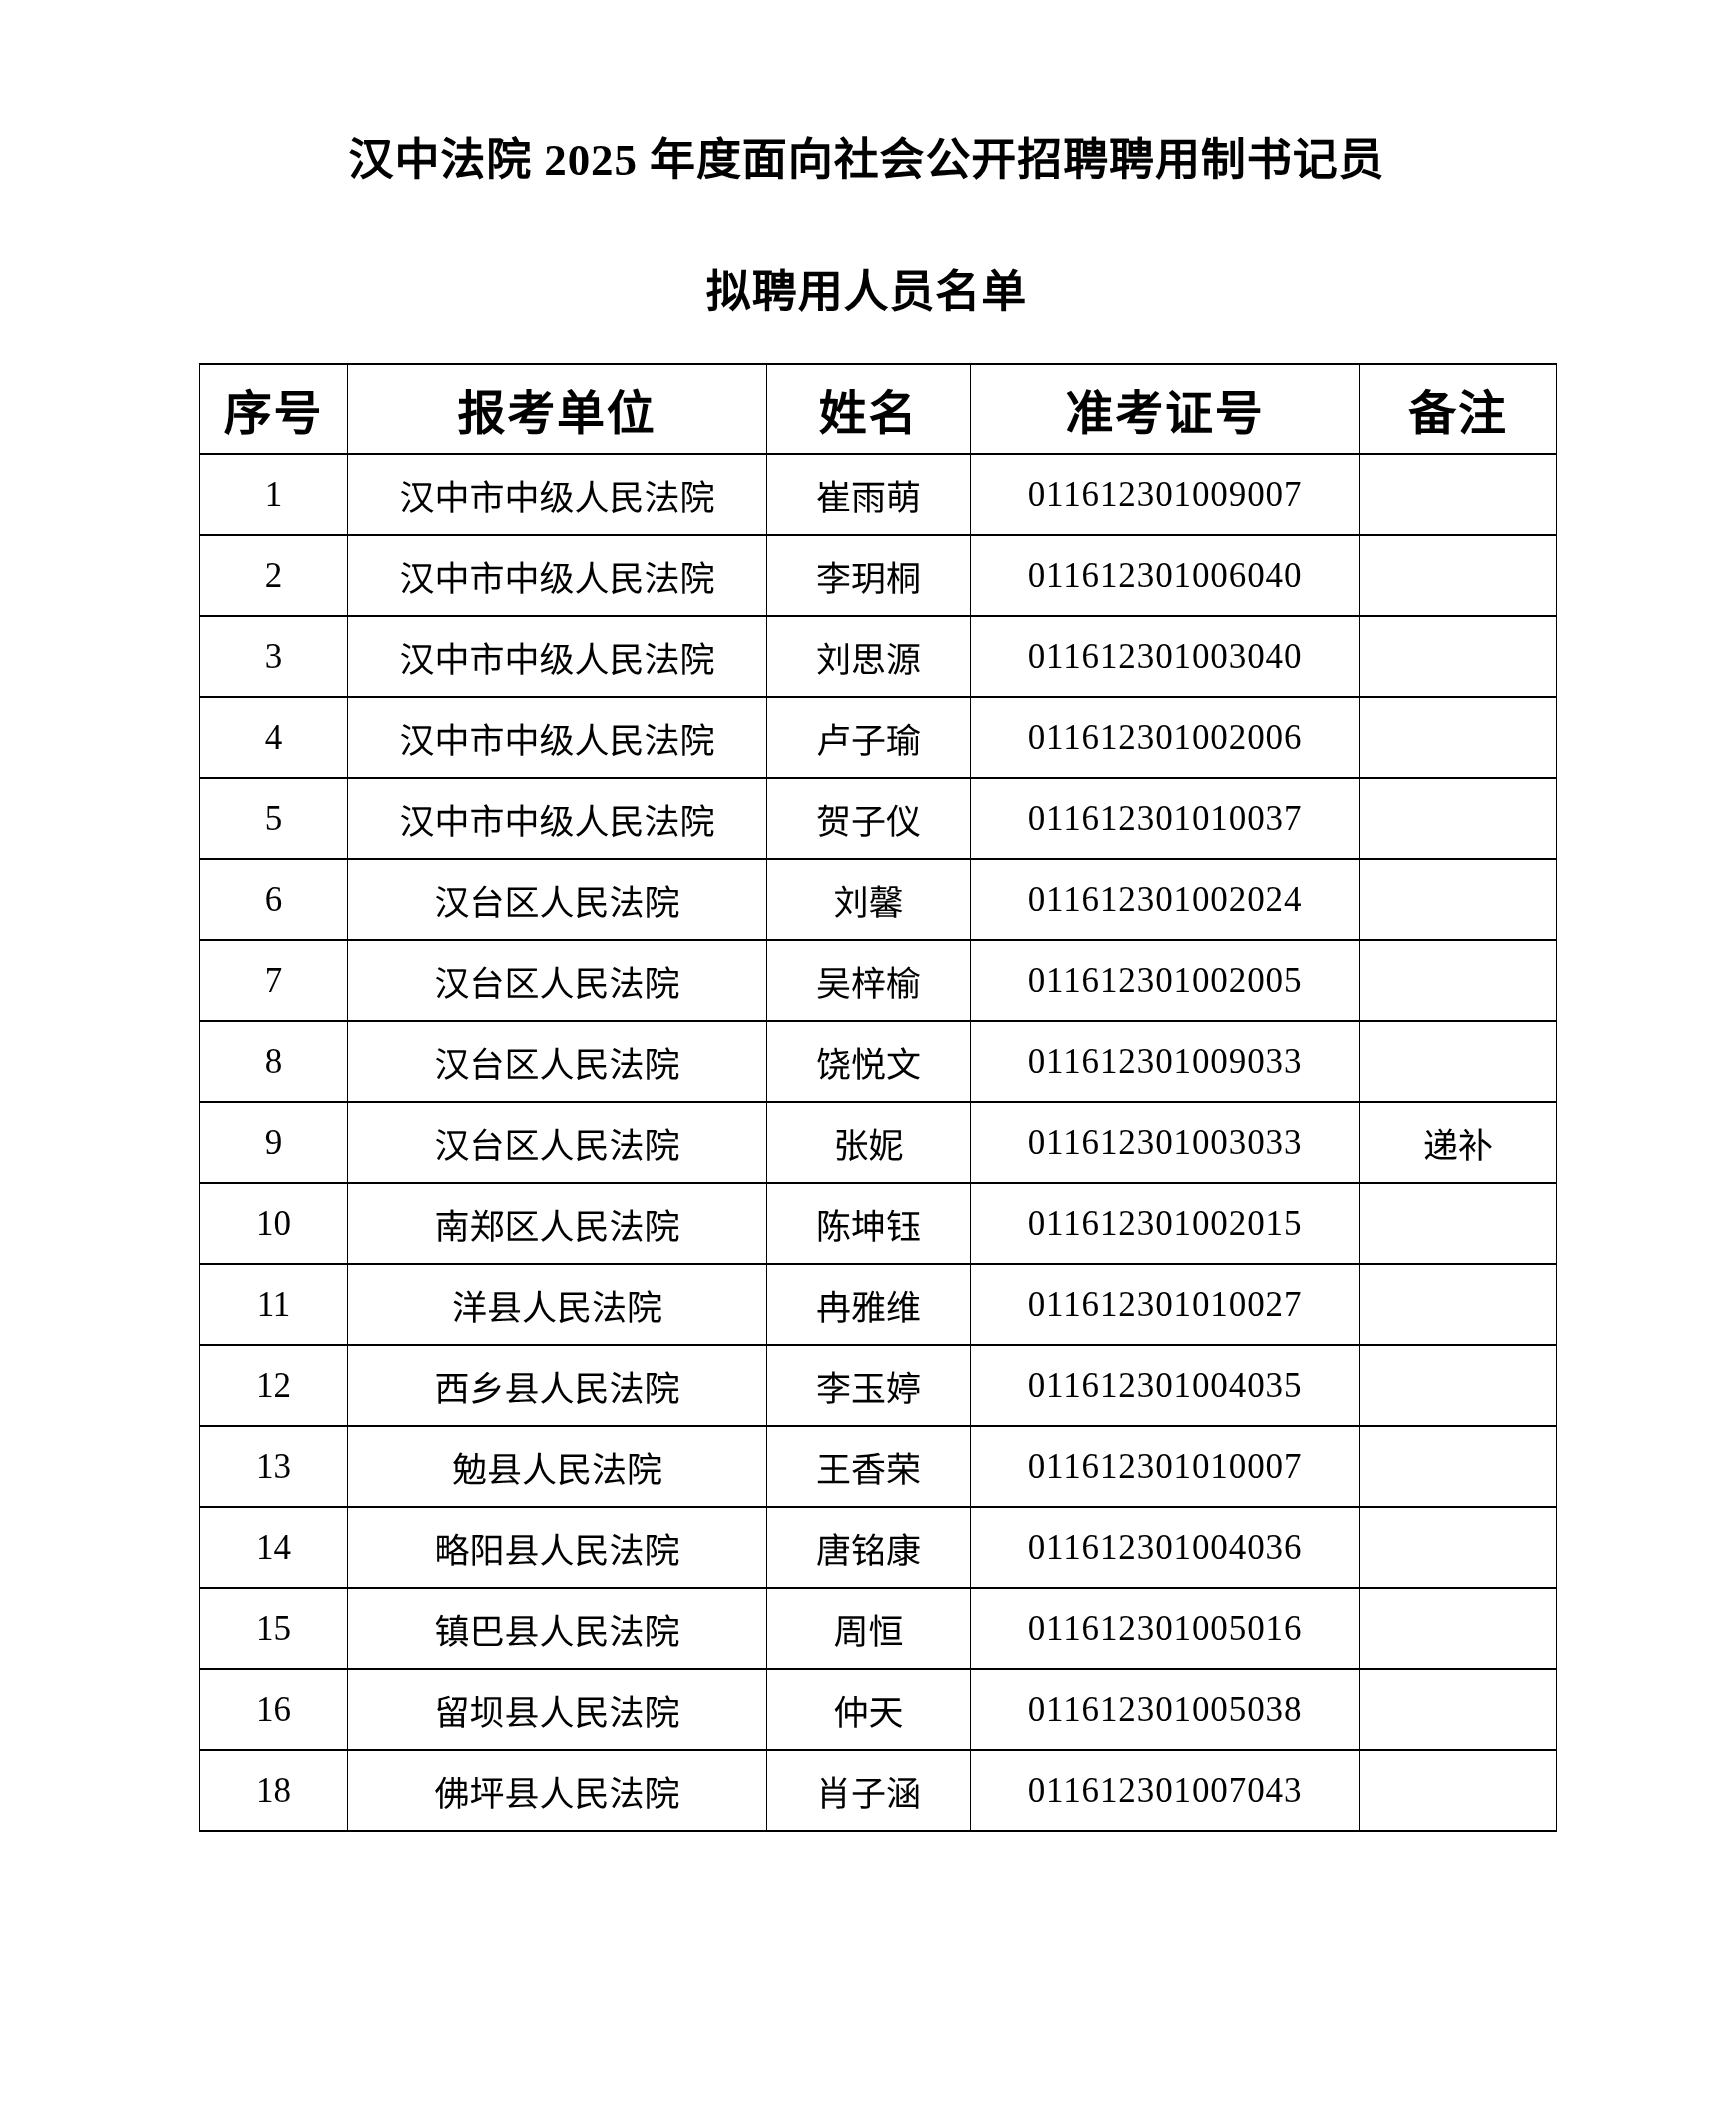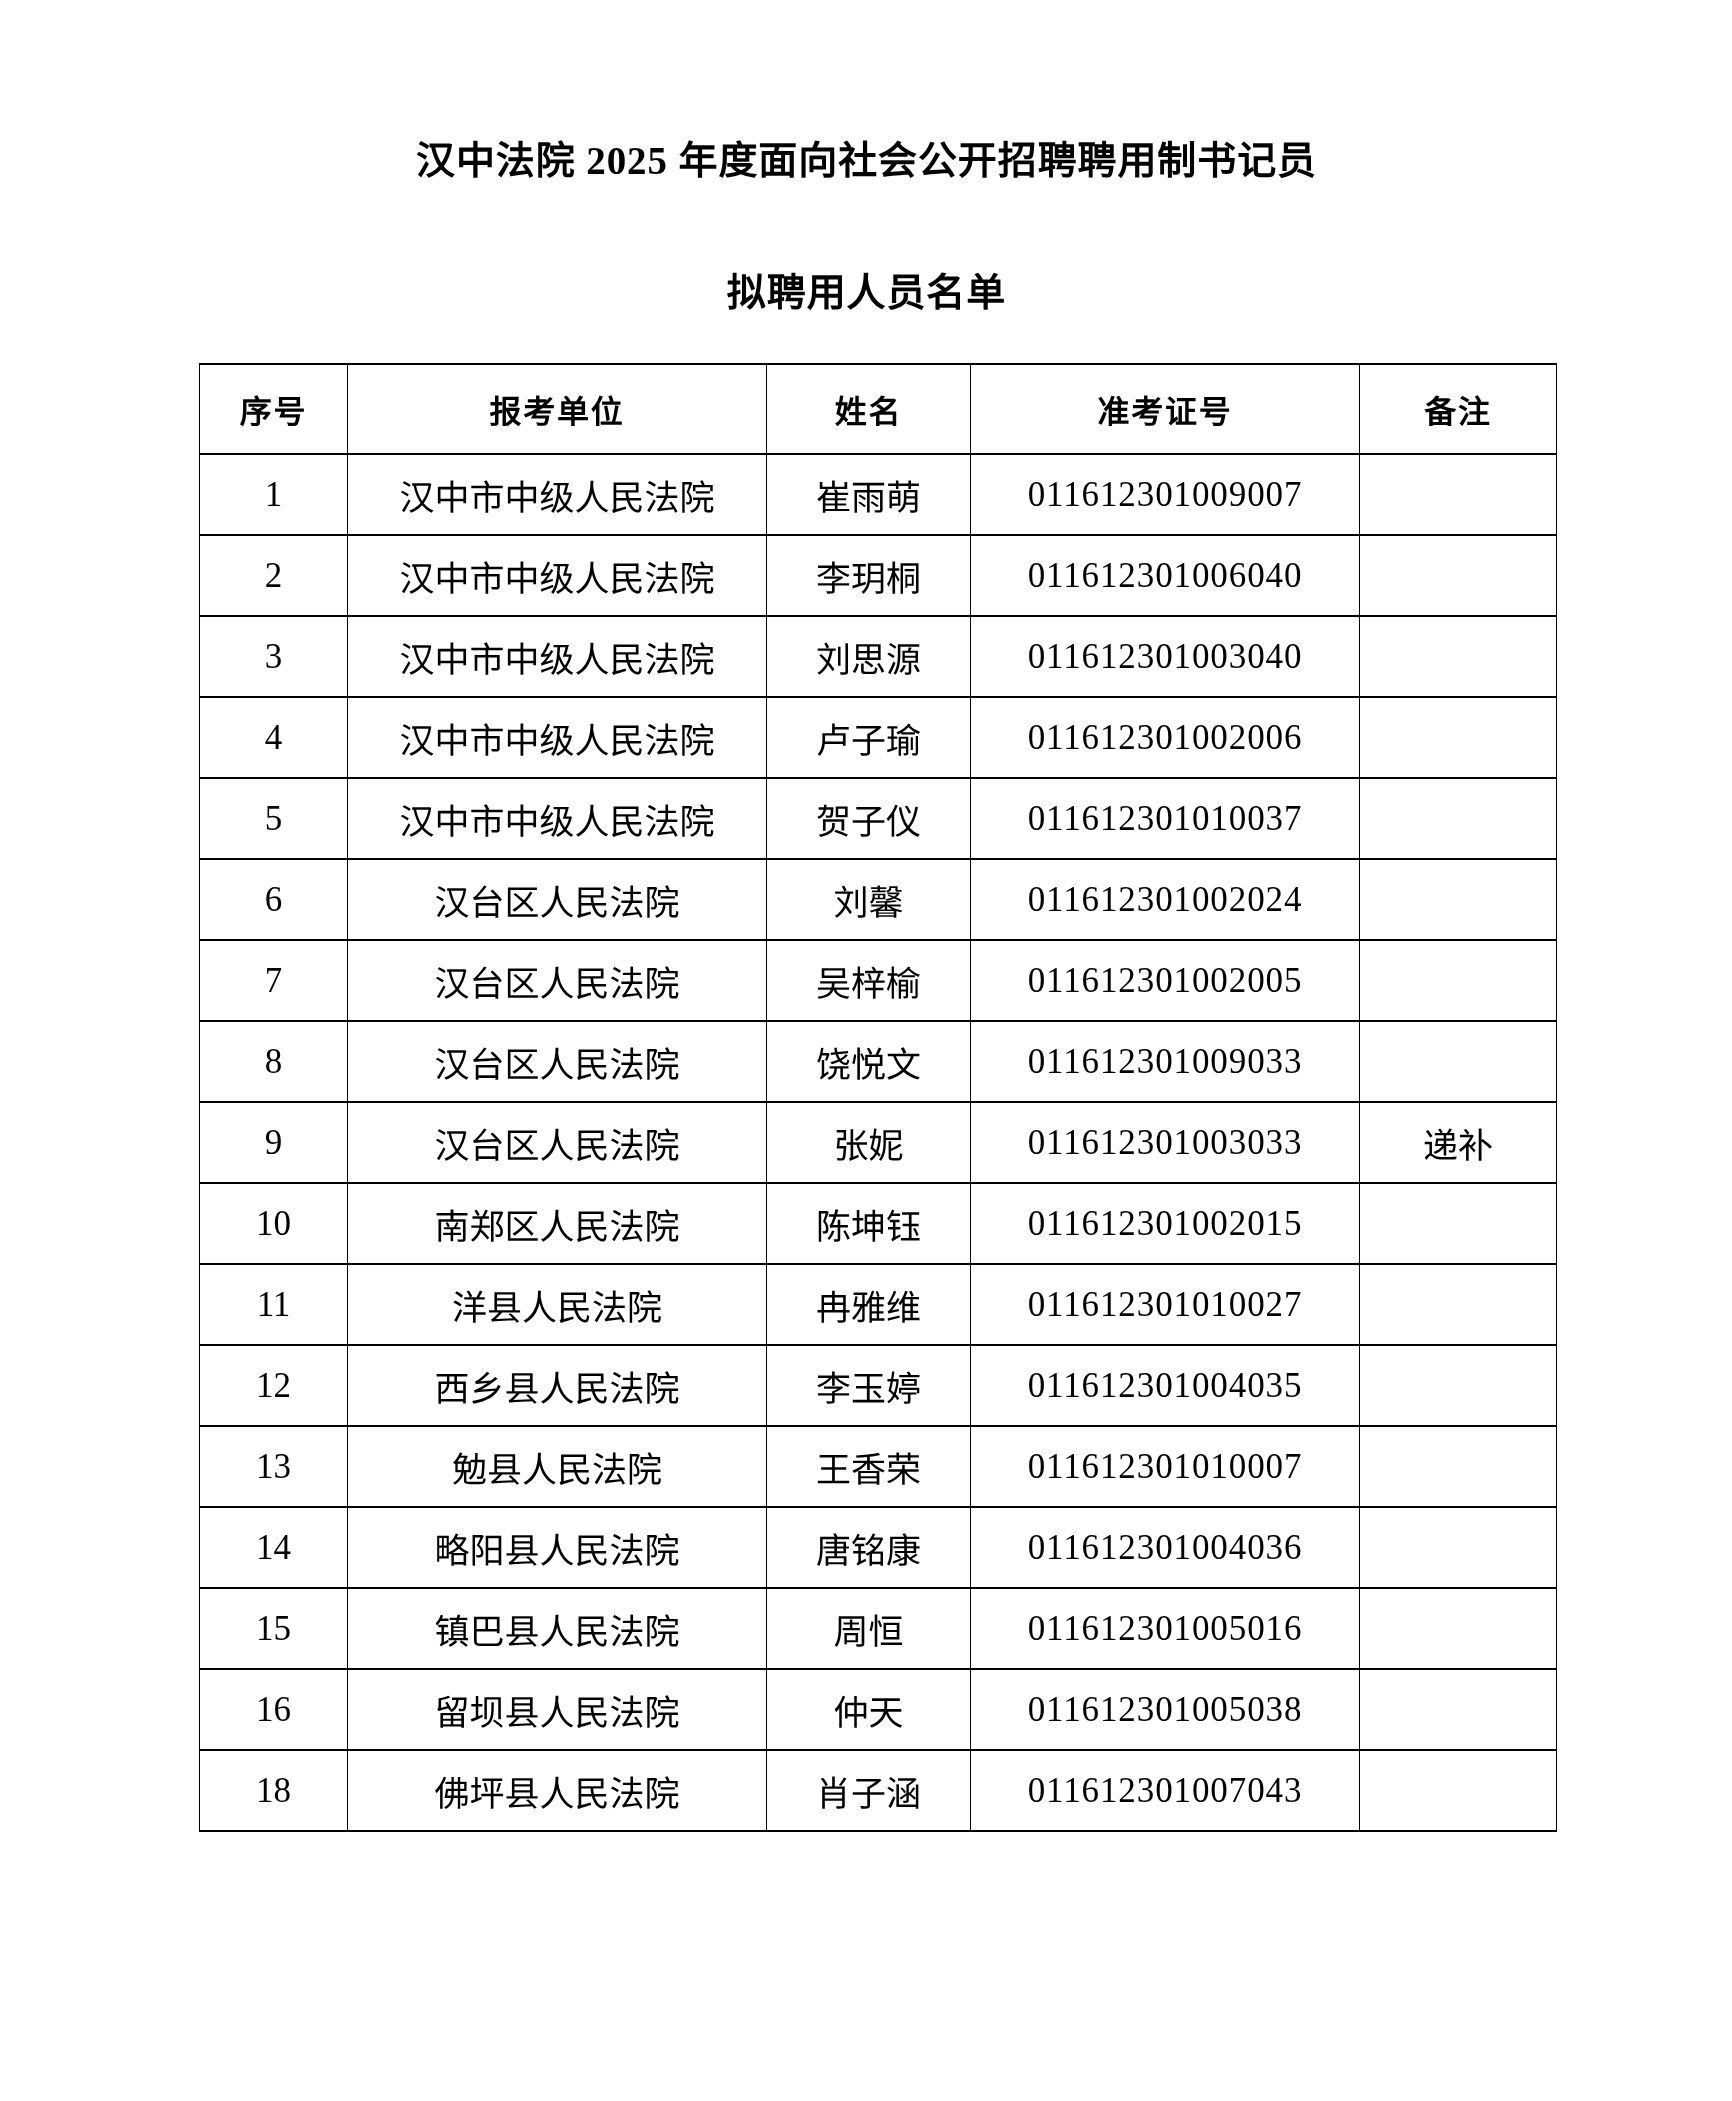--- a/index.html
+++ b/index.html
@@ -14,21 +14,21 @@
     background: #ffffff;
     color: #000000;
     font-family: "Liberation Serif", "DejaVu Serif", serif;
     overflow: hidden;
   }
   .doc-title {
     position: absolute;
     left: 0;
     width: 100%;
     text-align: center;
-    font-size: 39px;
+    font-size: 45px;
     font-weight: bold;
     line-height: 65px;
     margin: 0;
     letter-spacing: 0.9px;
     white-space: nowrap;
   }
   .doc-title.line1 { top: 128px; }
   .doc-title.line2 { top: 212px; margin-top: 48px; }
 
   table.roster {
@@ -47,21 +47,21 @@
     border-top: 2.6px solid #000000;
     border-bottom: 2.6px solid #000000;
     text-align: center;
     vertical-align: middle;
     padding: 0;
     overflow: hidden;
     white-space: nowrap;
   }
   table.roster thead th {
     height: 88px;
-    font-size: 32px;
+    font-size: 48px;
     font-weight: bold;
     letter-spacing: 1.7px;
   }
   table.roster tbody td {
     height: 79px;
     font-weight: normal;
   }
   td.cell-ticket { letter-spacing: 0.9px; margin-left: 44px; }
 </style>
 </head>

